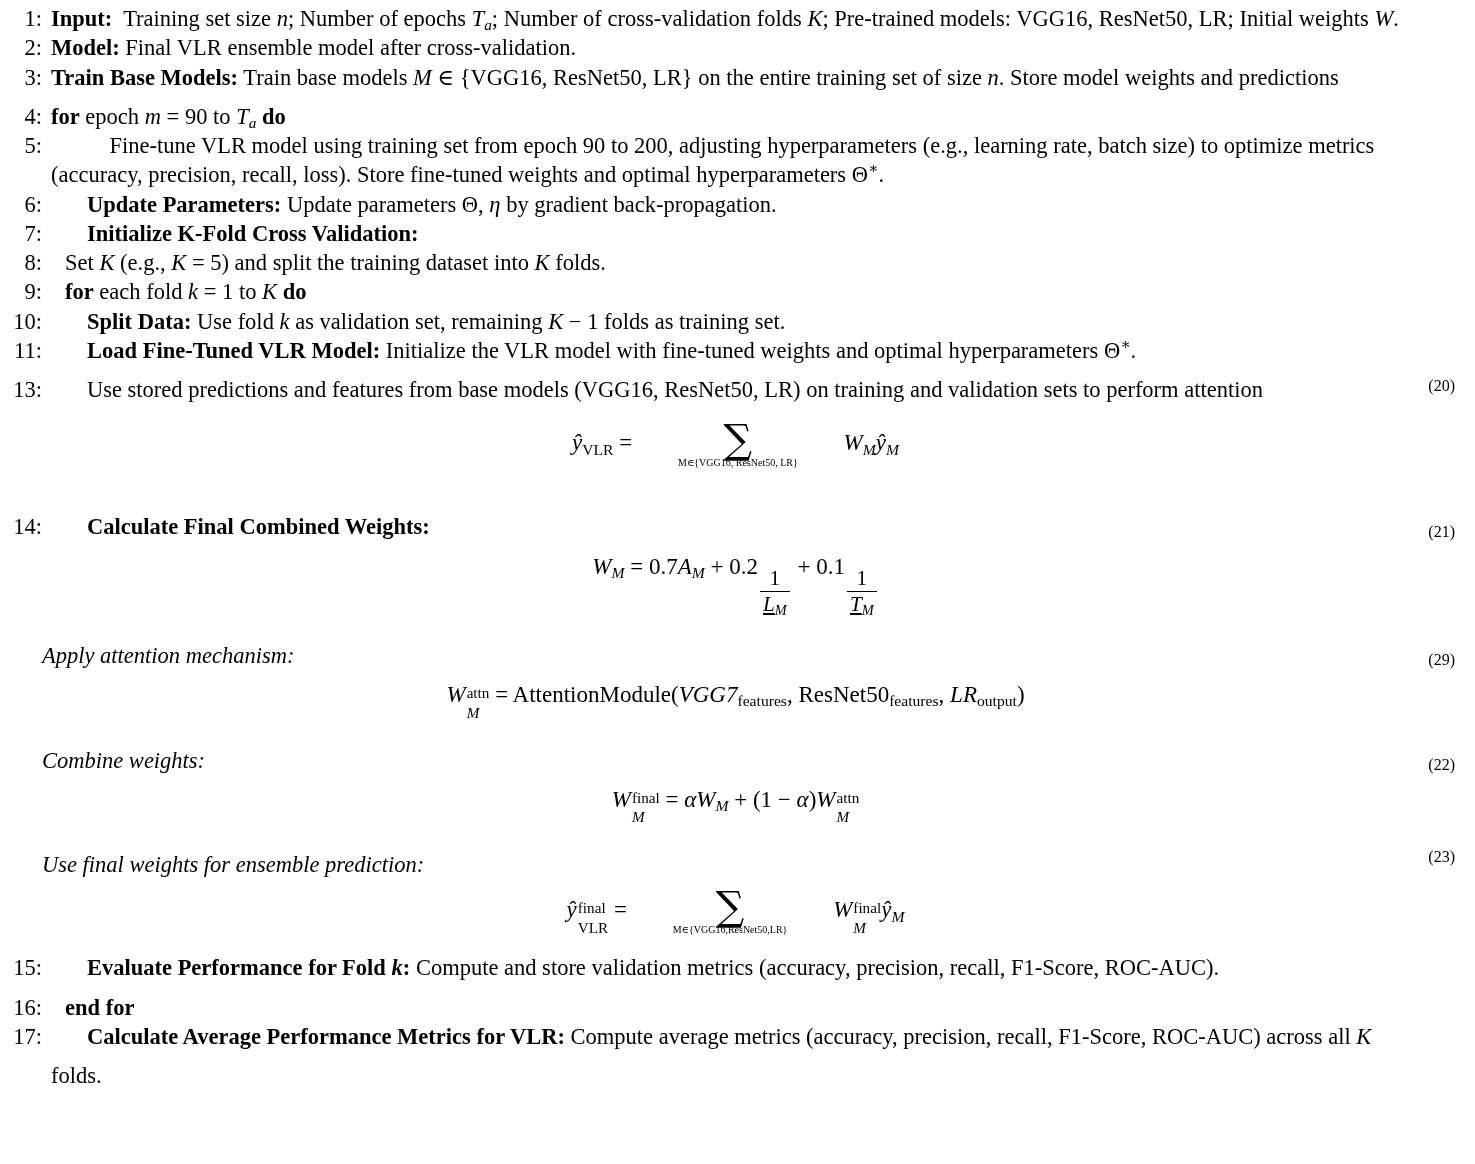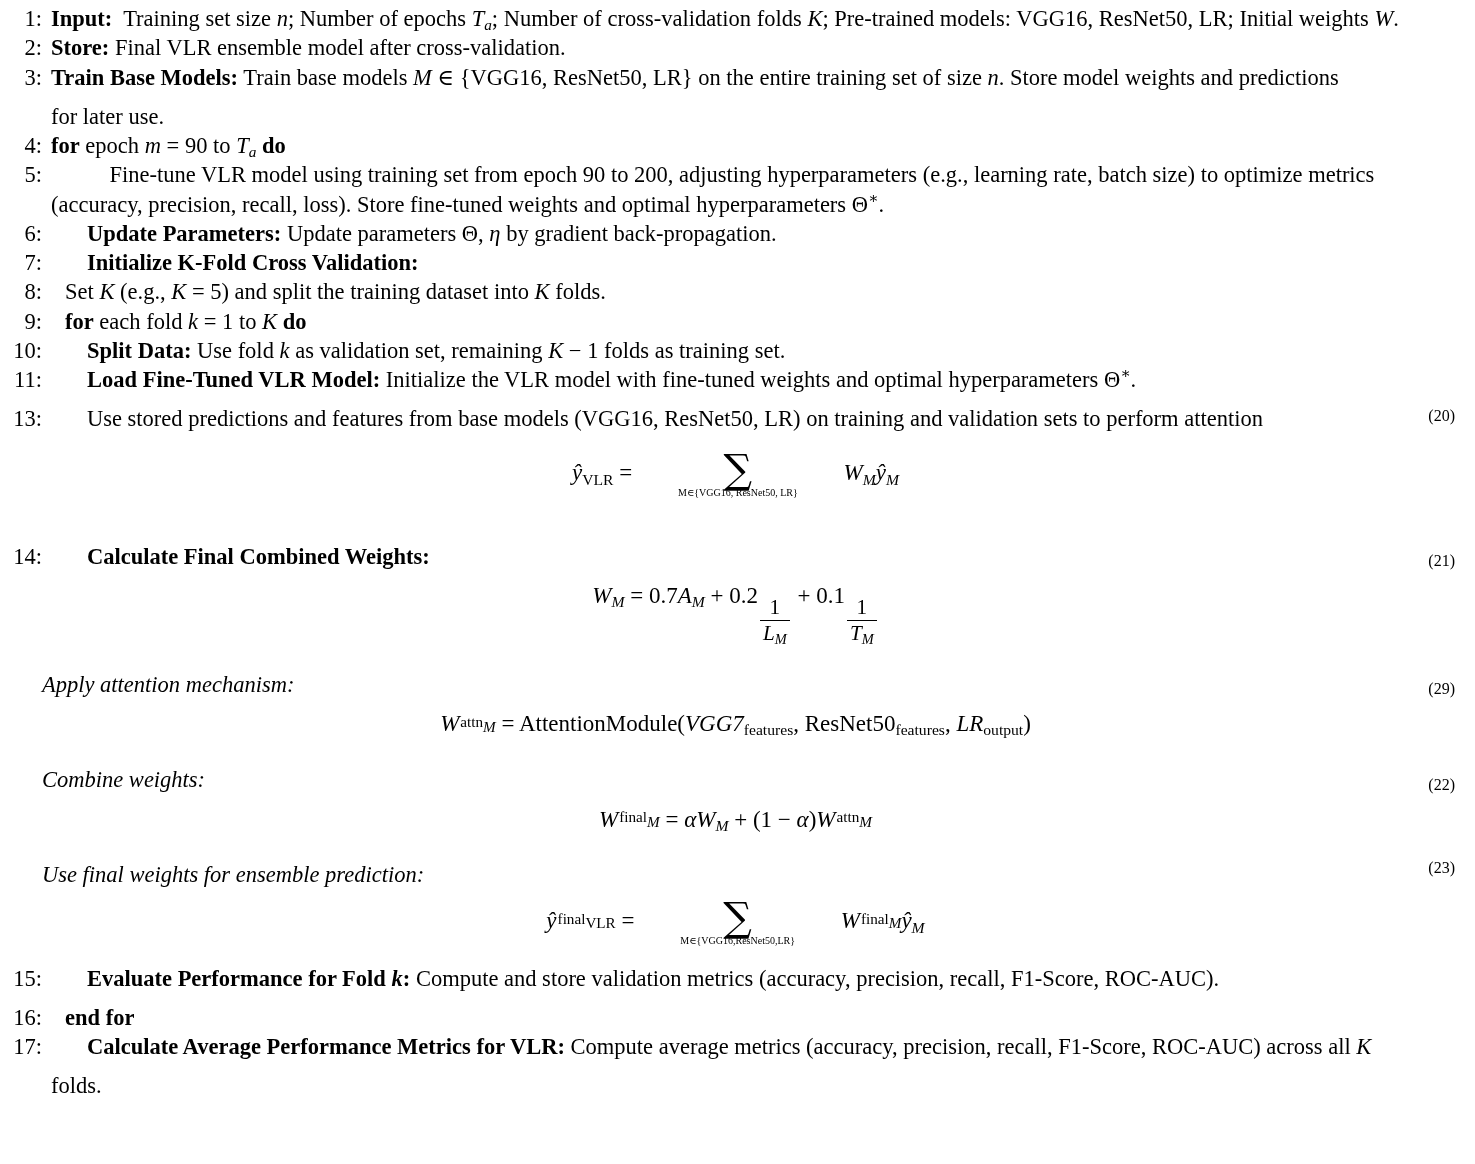--- a/index.html
+++ b/index.html
@@ -97,23 +97,24 @@
     margin: 0 2px;
     font-size: 0.92em;
   }
   .frac .numr { line-height: 1.02; padding: 0 3px; }
   .frac .bar {
     width: 100%;
     height: 1px;
     background: #000;
     margin: 1px 0;
   }
-  .frac .denr { line-height: 1.05; padding: 0 3px; }
+  .frac .denr { line-height: 1.05; padding: 0 3px; text-decoration: underline; }
   .subsup {
     display: inline-flex;
+    flex-direction: column;
     vertical-align: baseline;
     font-size: 0.66em;
     line-height: 1.0;
     margin-left: 1px;
     text-align: left;
     position: relative;
     top: -0.28em;
   }
   .subsup .up { display: block; }
   .subsup .dn { display: block; position: relative; top: 0.30em; }
@@ -130,32 +131,28 @@
 
 <div id="algo">
 
   <div class="line">
     <div class="num">1:</div>
     <div class="body-txt ind1"><b>Input:</b>&nbsp; Training set size <span class="mi">n</span>; Number of epochs <span class="mi">T<sub class="mi">a</sub></span>; Number of cross-validation folds <span class="mi">K</span>; Pre-trained models: VGG16, ResNet50, LR; Initial weights <span class="mi">W</span>.</div>
   </div>
 
   <div class="line">
     <div class="num">2:</div>
-    <div class="body-txt ind1"><b>Store:</b> <span>Final VLR ensemble model after cross-validation.</span></div>
+    <div class="body-txt ind1"><b>Model:</b> <span>Final VLR ensemble model after cross-validation.</span></div>
   </div>
 
   <div class="line">
     <div class="num">3:</div>
     <div class="body-txt ind1"><b>Train Base Models:</b> Train base models <span class="mi">M</span> ∈ {VGG16, ResNet50, LR} on the entire training set of size <span class="mi">n</span>. Store model weights and predictions</div>
   </div>
   <div class="gap-sm"></div>
-  <div class="line">
-    <div class="num"></div>
-    <div class="body-txt ind1">for later use.</div>
-  </div>
 
   <div class="line">
     <div class="num">4:</div>
     <div class="body-txt ind1"><b>for</b> epoch <span class="mi">m</span> = 90 to <span class="mi">T<sub class="mi">a</sub></span> <b>do</b></div>
   </div>
 
   <div class="line">
     <div class="num">5:</div>
     <div class="body-txt ind1"><span style="padding-left:36px"></span>&nbsp;&nbsp;&nbsp;&nbsp;Fine-tune VLR model using training set from epoch 90 to 200, adjusting hyperparameters (e.g., learning rate, batch size) to optimize metrics (accuracy, precision, recall, loss). Store fine-tuned weights and optimal hyperparameters Θ<sup>∗</sup>.</div>
   </div>

